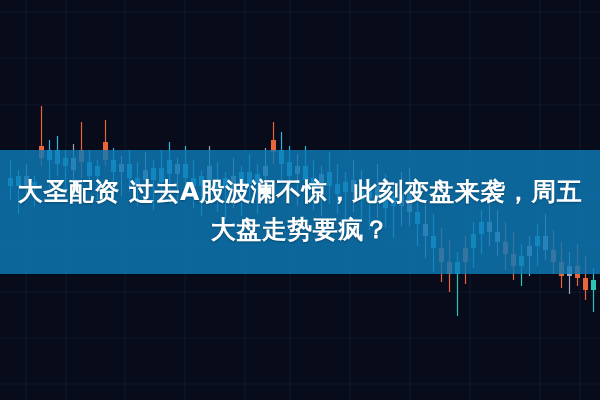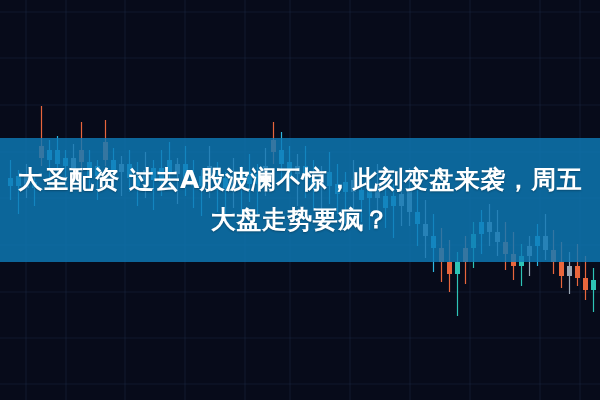--- a/index.html
+++ b/index.html
@@ -22,21 +22,21 @@
     left: 0; top: 0;
     width: 600px;
     height: 400px;
     display: block;
   }
 
   
   #banner {
     position: absolute;
     left: 0;
-    top: 138px;
+    top: 150px;
     width: 600px;
     height: 124px;
     background: rgba(13, 122, 183, 0.82);
     display: flex;
     flex-direction: column;
     align-items: center;
     justify-content: center;
     box-sizing: border-box;
     padding: 0 20px;
   }
@@ -44,20 +44,21 @@
     color: #ffffff;
     font-size: 25px;
     font-weight: bold;
     line-height: 40px;
     letter-spacing: 0.5px;
     text-align: center;
     white-space: nowrap;
     text-shadow: 0 1px 2px rgba(0,0,0,0.28);
   }
   .headline-line.l2 {
+    font-family: Liberation Mono, monospace;
   }
 </style>
 </head>
 <body>
 
 <div id="stage">
 
   <svg id="chart-svg" viewBox="0 0 600 400" preserveAspectRatio="none" aria-hidden="true">
     <rect x="0" y="0" width="600" height="400" fill="#070b1a"></rect>
     <g id="grid-group">

